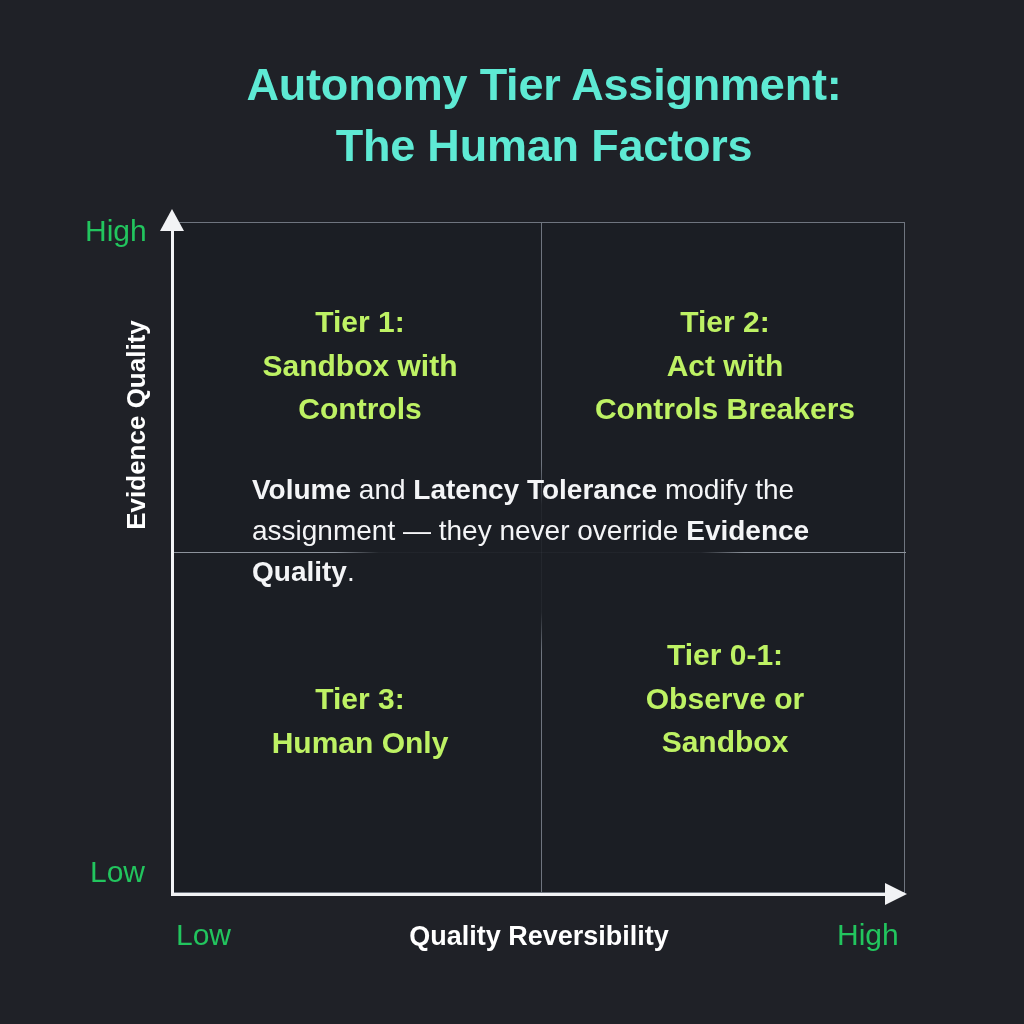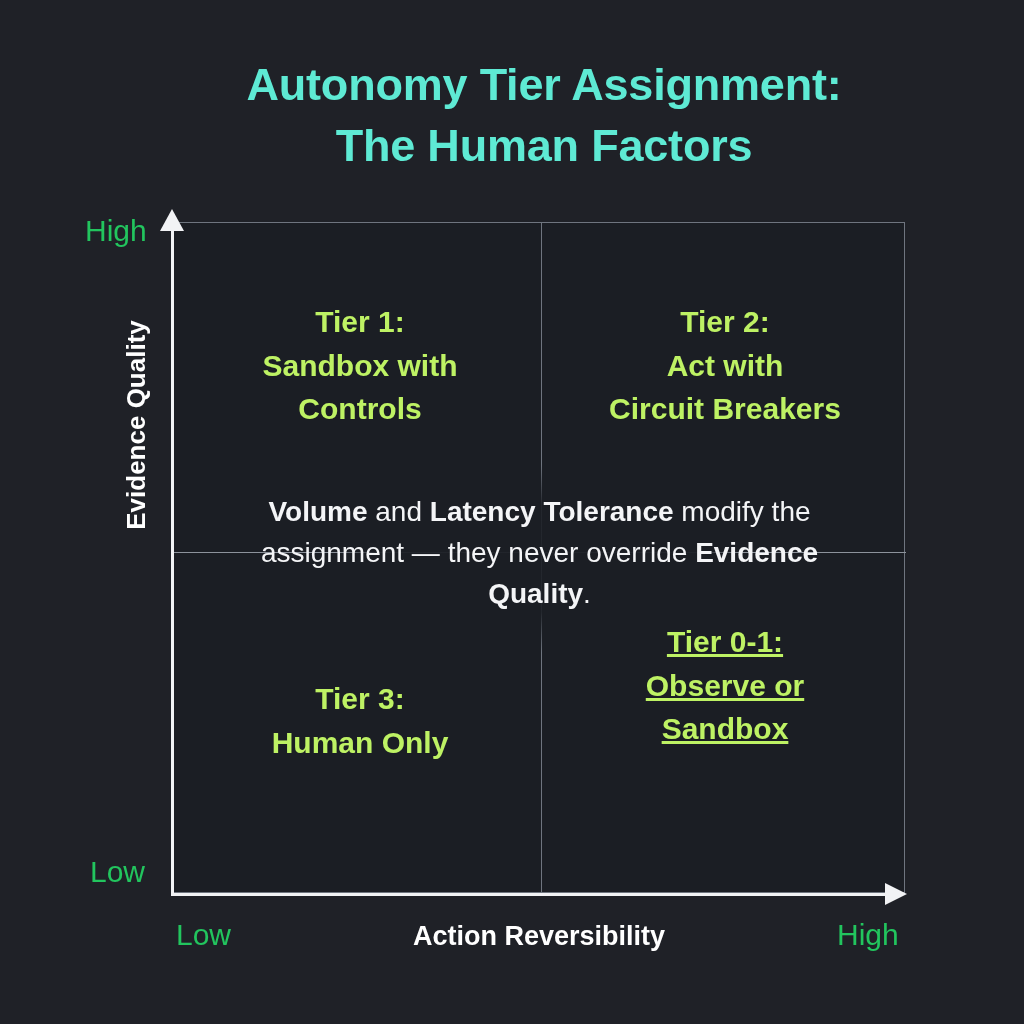--- a/index.html
+++ b/index.html
@@ -157,29 +157,28 @@
     color: #bef264;
     font-size: 30px;
     font-weight: bold;
     line-height: 1.45;
     text-align: center;
     white-space: pre-line;
   }
   #quadrant-top-left     { left: 190px; top: 300px;  width: 340px; }
   #quadrant-top-right    { left: 555px; top: 300px;  width: 340px; }
   #quadrant-bottom-left  { left: 190px; top: 677px;  width: 340px; }
-  #quadrant-bottom-right { left: 555px; top: 620px;  width: 340px; text-decoration: underline; }
+  #quadrant-bottom-right { left: 555px; top: 633px;  width: 340px; }
 
   
   #center-note {
     position: absolute;
     left: 252px;
-    top: 491px;
+    top: 469px;
     width: 575px;
-    text-align: center;
     color: #f4f5f7;
     font-size: 28px;
     line-height: 1.47;
   }
   #center-note .em { font-weight: bold; }
 </style>
 </head>
 <body>
 
 <div id="canvas">
@@ -198,28 +197,28 @@
   <div id="axis-y-arrow"></div>
   <div id="axis-x-line"></div>
   <div id="axis-x-arrow"></div>
 
   <div class="axis-tick" id="tick-y-high">High</div>
   <div class="axis-tick" id="tick-y-low">Low</div>
   <div class="axis-tick" id="tick-x-low">Low</div>
   <div class="axis-tick" id="tick-x-high">High</div>
 
   <div id="axis-y-title">Evidence Quality</div>
-  <div id="axis-x-title">Action Reversibility</div>
+  <div id="axis-x-title">Quality Reversibility</div>
 
   <div class="quadrant" id="quadrant-top-left">Tier 1:
 Sandbox with
 Controls</div>
   <div class="quadrant" id="quadrant-top-right">Tier 2:
 Act with
-Circuit Breakers</div>
+Controls Breakers</div>
   <div class="quadrant" id="quadrant-bottom-left">Tier 3:
 Human Only</div>
   <div class="quadrant" id="quadrant-bottom-right">Tier 0-1:
 Observe or
 Sandbox</div>
 
   <div id="center-note"><span class="em">Volume</span><span> and </span><span class="em">Latency Tolerance</span><span> modify the assignment — they never override </span><span class="em">Evidence Quality</span><span>.</span></div>
 
 </div>
 

